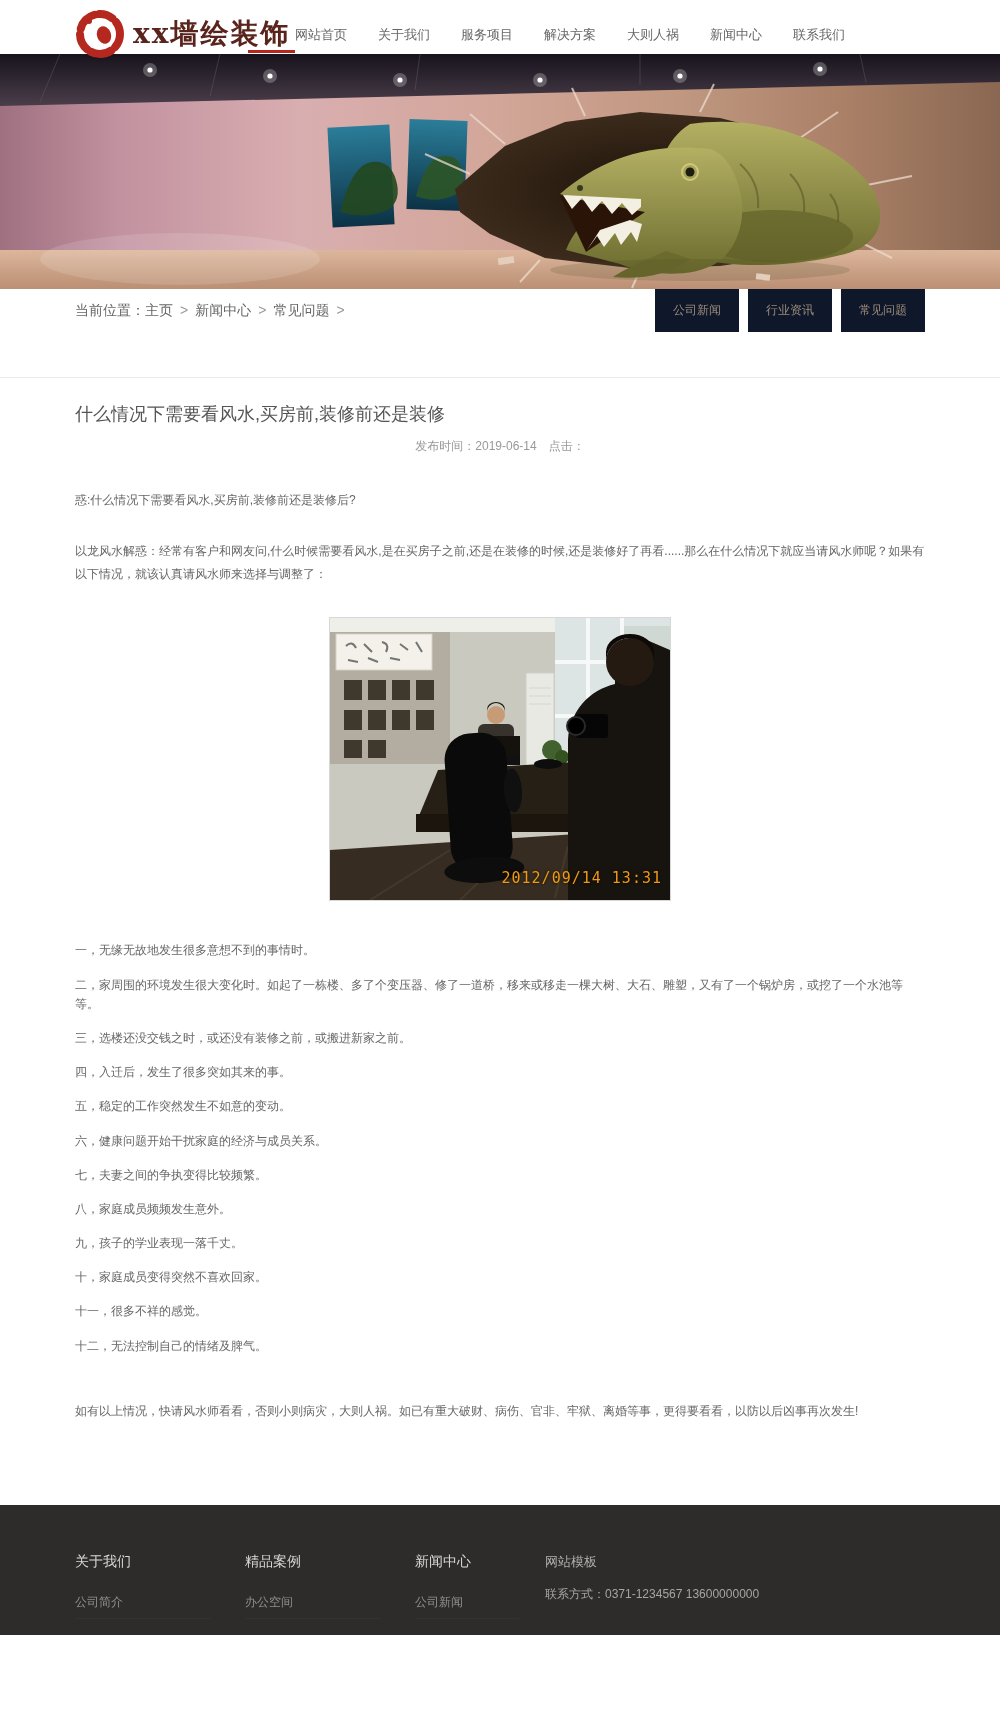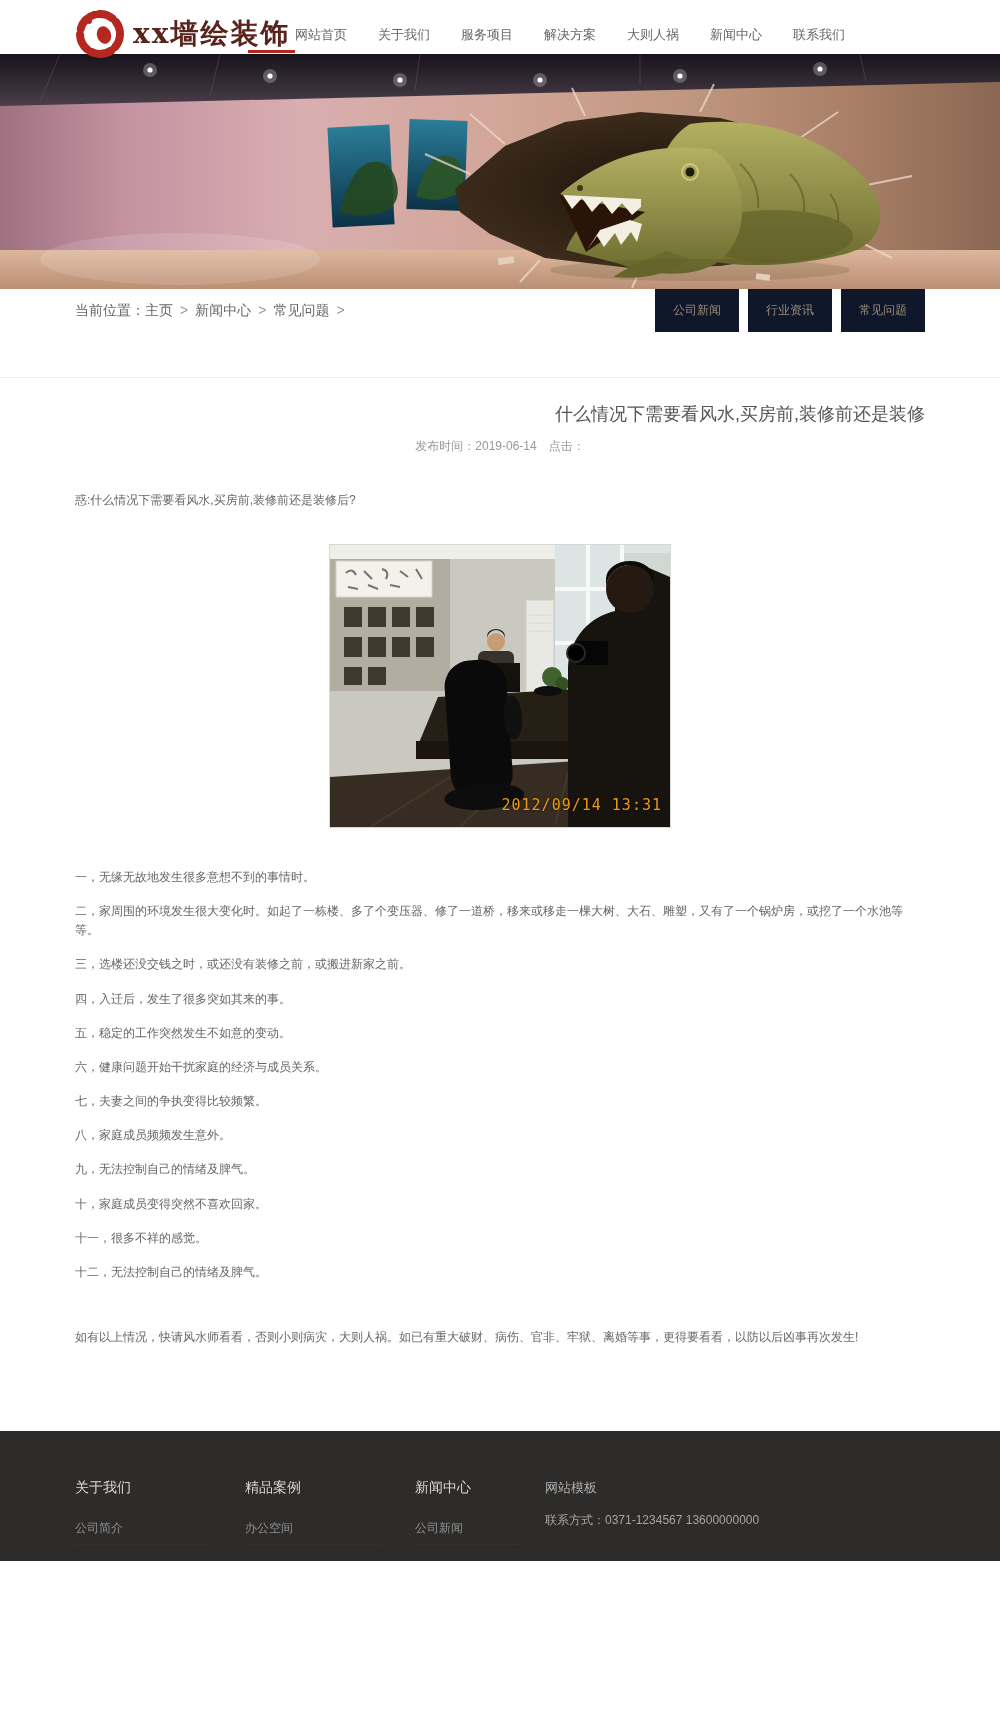--- a/index.html
+++ b/index.html
@@ -26,21 +26,21 @@
   .breadcrumb { font-size:14px; color:#666; }
   .crumb-label { color:#666; }
   .crumb-link { color:#666; text-decoration:none; cursor:pointer; }
   .crumb-sep { color:#999; margin:0 7px; }
   .tabs { display:flex; }
   .tab { background:#0f172a; border:none; color:#9a8b79; font-size:12px; padding:13px 18px;
          margin-left:9px; cursor:pointer; font-family:inherit; }
 
   
   .article { padding-top:24px; }
-  .article-title { text-align:right; font-size:18px; color:#555; font-weight:normal; margin:0; }
+  .article-title { text-align:left; font-size:18px; color:#555; font-weight:normal; margin:0; }
   .article-meta { text-align:center; font-size:12px; color:#999; margin-top:12px; }
   .article-body { margin-top:34px; font-size:12px; color:#666; }
   .intro { margin:0 0 28px; line-height:1.9; }
   .photo-wrap { width:342px; margin:32px auto 40px; position:relative; border:1px solid #d8d8d8; line-height:0; }
   .photo-timestamp { position:absolute; right:8px; bottom:14px; color:#f09a12; line-height:1;
                      font-family:"DejaVu Sans Mono","Liberation Mono",monospace; font-size:15px;
                      text-shadow:0 0 3px rgba(0,0,0,.7); letter-spacing:1px; }
   .situations { margin-top:8px; }
   .situation { margin:0 0 15px; line-height:1.6; }
   .closing { margin-top:44px; line-height:1.9; }
@@ -198,20 +198,21 @@
 </section>
 
 <main class="article">
   <div class="container">
     <h1 class="article-title">什么情况下需要看风水,买房前,装修前还是装修</h1>
     <div class="article-meta">发布时间：2019-06-14　点击：</div>
 
     <div class="article-body">
       <div>
           <p class="intro">惑:什么情况下需要看风水,买房前,装修前还是装修后?</p>
+          <p class="intro">以龙风水解惑：经常有客户和网友问,什么时候需要看风水,是在买房子之前,还是在装修的时候,还是装修好了再看......那么在什么情况下就应当请风水师呢？如果有以下情况，就该认真请风水师来选择与调整了：</p>
         </div>
 
       <div class="photo-wrap">
         <svg width="340" height="282" viewBox="0 0 340 282">
           <rect width="340" height="282" fill="#c9c9c0"></rect>
           <rect width="340" height="14" fill="#efefe9"></rect>
           <rect x="0" y="14" width="120" height="132" fill="#b3aca0"></rect>
           <g fill="#3f382d">
             <rect x="14" y="62" width="18" height="20"></rect>
               <rect x="38" y="62" width="18" height="20"></rect>
@@ -277,21 +278,21 @@
 
       <div class="situations">
           <p class="situation">一，无缘无故地发生很多意想不到的事情时。</p>
           <p class="situation">二，家周围的环境发生很大变化时。如起了一栋楼、多了个变压器、修了一道桥，移来或移走一棵大树、大石、雕塑，又有了一个锅炉房，或挖了一个水池等等。</p>
           <p class="situation">三，选楼还没交钱之时，或还没有装修之前，或搬进新家之前。</p>
           <p class="situation">四，入迁后，发生了很多突如其来的事。</p>
           <p class="situation">五，稳定的工作突然发生不如意的变动。</p>
           <p class="situation">六，健康问题开始干扰家庭的经济与成员关系。</p>
           <p class="situation">七，夫妻之间的争执变得比较频繁。</p>
           <p class="situation">八，家庭成员频频发生意外。</p>
-          <p class="situation">九，无法控制自己的情绪及脾气。</p>
+          <p class="situation">九，孩子的学业表现一落千丈。</p>
           <p class="situation">十，家庭成员变得突然不喜欢回家。</p>
           <p class="situation">十一，很多不祥的感觉。</p>
           <p class="situation">十二，无法控制自己的情绪及脾气。</p>
         </div>
 
       <p class="closing">如有以上情况，快请风水师看看，否则小则病灾，大则人祸。如已有重大破财、病伤、官非、牢狱、离婚等事，更得要看看，以防以后凶事再次发生!</p>
     </div>
 
     <div class="pager">
     </div>

